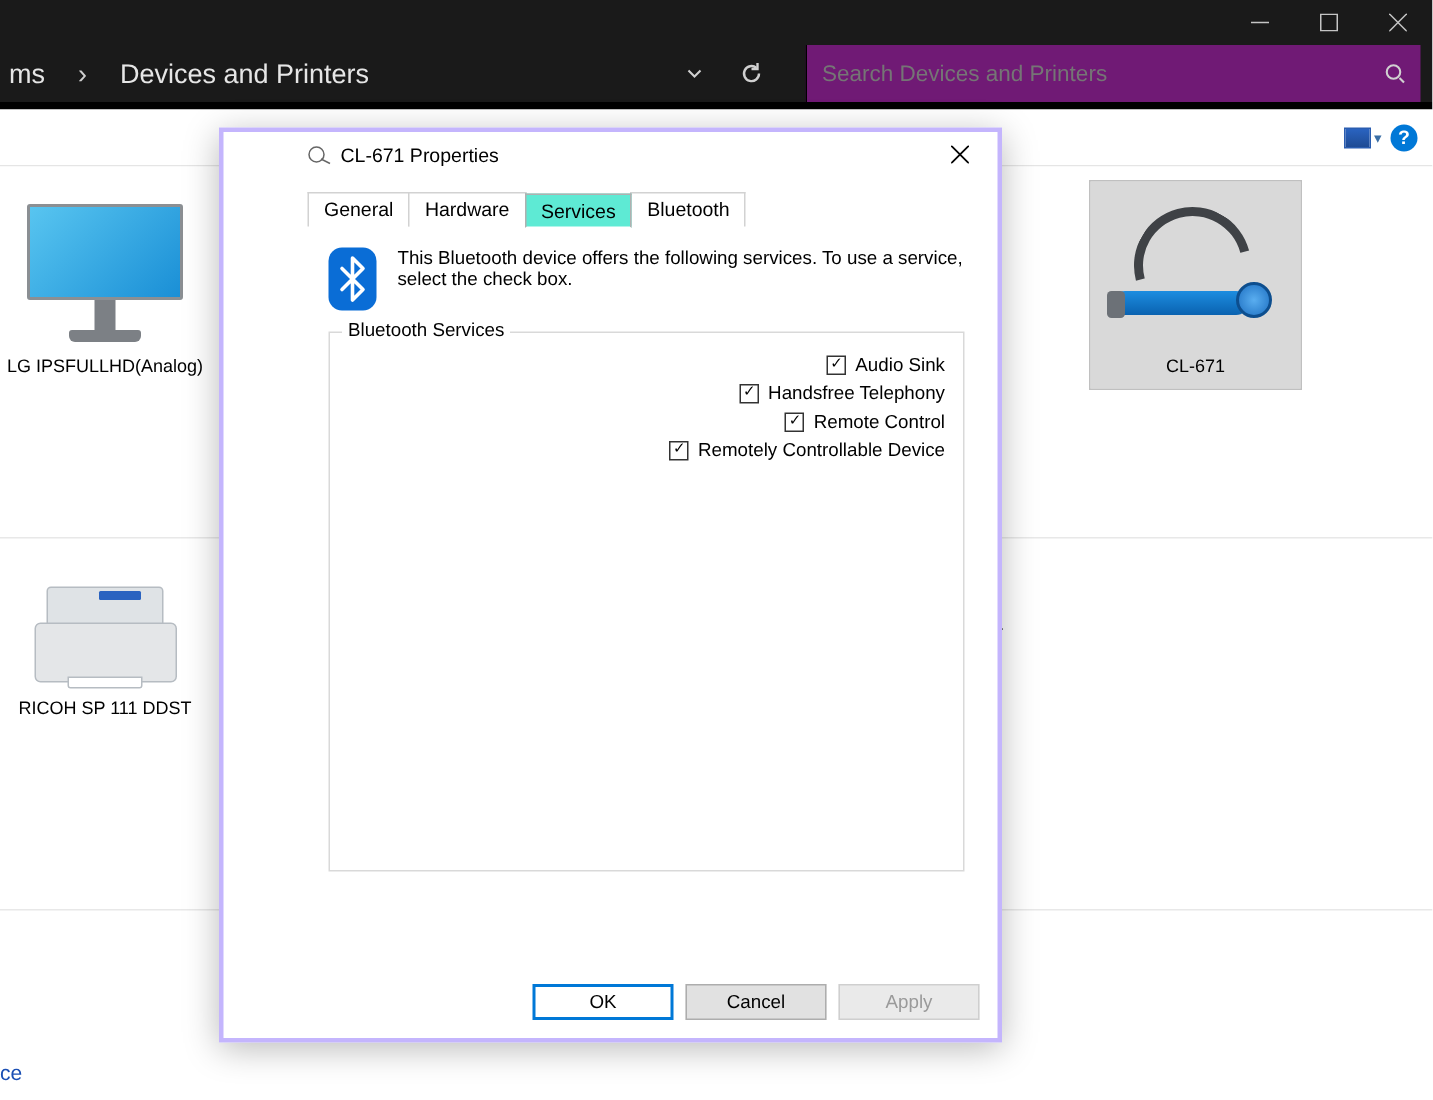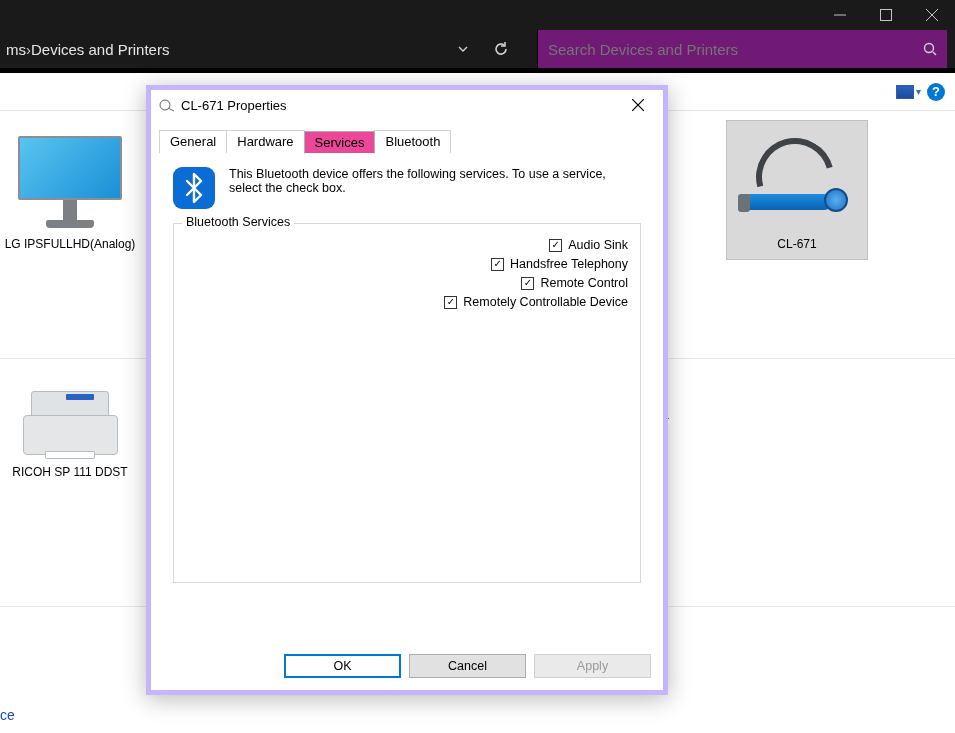--- a/index.html
+++ b/index.html
@@ -5,21 +5,21 @@
   * { box-sizing: border-box; margin: 0; padding: 0; font-family: "Segoe UI", Tahoma, sans-serif; }
   body { width: 955px; height: 733px; background: #fff; overflow: hidden; position: relative; }
 
   
   .titlebar { background: #1a1a1a; height: 30px; display: flex; justify-content: flex-end; align-items: center; }
   .titlebar .winctl { width: 46px; height: 30px; display: flex; align-items: center; justify-content: center; color: #c5c5c5; }
   .titlebar .winctl svg { width: 12px; height: 12px; stroke: #c5c5c5; fill: none; stroke-width: 1; }
 
   
   .addressbar { background: #1a1a1a; height: 38px; display: flex; align-items: center; padding: 0 8px 0 0; gap: 8px; }
-  .addr-crumbs { display: flex; align-items: center; color: #e6e6e6; font-size: 15px; gap: 0; padding-left: 6px; flex: 0 0 auto; }
+  .addr-crumbs { display: flex; align-items: center; color: #e6e6e6; font-size: 18px; gap: 22px; padding-left: 6px; flex: 0 0 auto; }
   .addr-space { flex: 1; }
   .chevron { color: #d0d0d0; }
   .addr-drop { width: 30px; height: 30px; display: flex; align-items: center; justify-content: center; color: #d0d0d0; }
   .addr-refresh { width: 30px; height: 30px; display: flex; align-items: center; justify-content: center; color: #d0d0d0; }
   .searchbox { background: #701a75; border-left: 1px solid #000; height: 38px; display: flex; align-items: center; width: 410px; margin-left: 13px; }
   .searchbox input { background: transparent; border: none; outline: none; color: #9f9f9f; font-size: 15px; padding: 0 10px; flex: 1; height: 100%; }
   .searchbox .mag { width: 34px; display: flex; justify-content: center; align-items: center; color: #d0d0d0; }
   .divider-black { height: 5px; background: #000; }
 
   
@@ -58,46 +58,46 @@
 
   
   .peek { position: absolute; left: 658px; top: 303px; font-size: 12px; color: #000; }
 
   
   .status { position: absolute; bottom: 10px; left: 0; color: #1a4fb4; font-size: 14px; }
 
   
   .dialog {
     position: absolute; left: 146px; top: 85px; width: 522px; height: 610px;
-    background: #fff; border: 5px solid #c4b5fd; box-shadow: 0 4px 22px rgba(0,0,0,0.28);
+    background: #fff; border: 3px solid #c4b5fd; box-shadow: 0 4px 22px rgba(0,0,0,0.28); padding-left: 48px;
   }
   .dialog .dlg-title { height: 30px; display: flex; align-items: center; padding: 0 8px; font-size: 13px; }
   .dialog .dlg-title .pc-icon { width: 16px; height: 14px; margin-right: 6px; }
   .dialog .dlg-title .spacer { flex: 1; }
   .dialog .dlg-close { width: 34px; height: 24px; display: flex; align-items: center; justify-content: center; }
   .dialog .dlg-close svg { width: 12px; height: 12px; stroke: #000; stroke-width: 1.2; }
 
   .tabs { display: flex; padding-left: 8px; margin-top: 10px; font-size: 13px; }
   .tab { padding: 3px 10px; border: 1px solid #d2d2d2; border-bottom: none; background: #fff; color: #000; text-align: right; }
-  .tab.active { border: 1px solid #b0b0b0; border-bottom: 1px solid #fff; position: relative; top: 1px; background: #ec4899; }
+  .tab.active { border: 1px solid #b0b0b0; border-bottom: 1px solid #fff; position: relative; top: 1px; background: #5eead4; }
   .tab + .tab { margin-left: -1px; }
 
   .tabpanel { margin: 0 8px 8px 8px; height: 480px; padding: 14px; }
 
   .bt-head { display: flex; gap: 14px; font-size: 12.5px; align-items: flex-start; }
   .bt-glyph { width: 42px; height: 42px; background: #0a6dd6; border-radius: 9px; display: flex; align-items: center; justify-content: center; color: #fff; font-size: 28px; font-weight: 700; }
   .fieldset { margin-top: 14px; border: 1px solid #d9d9d9; height: 360px; position: relative; }
   .fieldset .legend { position: absolute; top: -9px; left: 8px; background: #fff; padding: 0 4px; font-size: 12.5px; }
   .cb-list { padding: 14px 12px; font-size: 12.5px; display: flex; flex-direction: column; gap: 5px; }
   .cb-row { display: flex; align-items: center; gap: 6px; justify-content: flex-end; }
   .cb { width: 13px; height: 13px; border: 1px solid #333; display: inline-flex; align-items: center; justify-content: center; font-size: 10px; line-height: 1; }
   .cb::after { content: "✓"; color: #000; }
 
   .dlg-buttons { position: absolute; bottom: 12px; right: 12px; display: flex; gap: 8px; }
-  .btn { width: 117px; height: 24px; font-size: 12.5px; background: #e1e1e1; border: 1px solid #adadad; color: #000; }
+  .btn { width: 94px; height: 24px; font-size: 12.5px; background: #e1e1e1; border: 1px solid #adadad; color: #000; }
   .btn.primary { background: #fff; border: 2px solid #0078d7; }
   .btn.disabled { color: #9a9a9a; background: #eaeaea; border: 1px solid #cfcfcf; }
 
   svg { display: block; }
 </style>
 </head>
 <body>
 
 <div class="titlebar">
   <div class="winctl">

